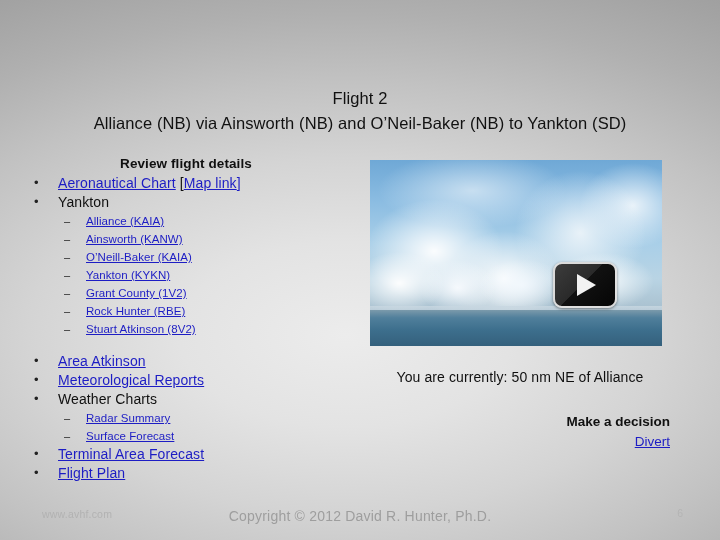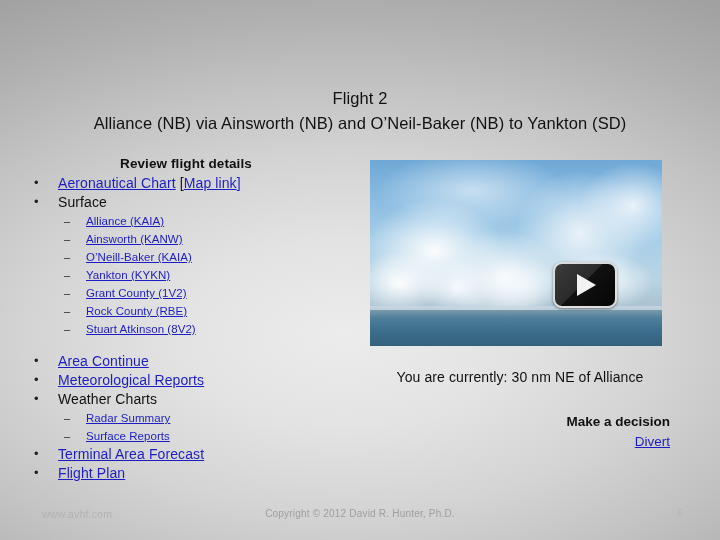--- a/index.html
+++ b/index.html
@@ -230,21 +230,21 @@
     font-size: 10.5px;
     color: #b2b2b2;
     letter-spacing: 0.2px;
   }
   #footer-copy {
     position: absolute;
     left: 0;
     top: 508px;
     width: 720px;
     text-align: center;
-    font-size: 10px;
+    font-size: 14px;
     color: #9e9e9e;
     letter-spacing: 0.2px;
   }
   #footer-page {
     position: absolute;
     right: 37px;
     top: 507px;
     font-size: 10.5px;
     color: #b4b4b4;
   }
@@ -260,67 +260,67 @@
   </div>
 
   <div id="left-col">
     <div id="review-heading">Review flight details</div>
 
     <ul class="lvl1" id="group-a">
       <li>
         <span class="b1">•</span><span class="lnk">Aeronautical Chart</span><span class="plain"> [</span><span class="bracket"></span><span class="lnk">Map link</span><span class="bracket">]</span>
       </li>
       <li>
-        <span class="b1">•</span><span class="plain">Surface</span>
+        <span class="b1">•</span><span class="plain">Yankton</span>
         <ul class="lvl2">
           <li><span class="b2">–</span><span class="lnk">Alliance (KAIA)</span></li>
           <li><span class="b2">–</span><span class="lnk">Ainsworth (KANW)</span></li>
           <li><span class="b2">–</span><span class="lnk">O’Neill-Baker (KAIA)</span></li>
           <li><span class="b2">–</span><span class="lnk">Yankton (KYKN)</span></li>
           <li><span class="b2">–</span><span class="lnk">Grant County (1V2)</span></li>
-          <li><span class="b2">–</span><span class="lnk">Rock County (RBE)</span></li>
+          <li><span class="b2">–</span><span class="lnk">Rock Hunter (RBE)</span></li>
           <li><span class="b2">–</span><span class="lnk">Stuart Atkinson (8V2)</span></li>
         </ul>
       </li>
     </ul>
   </div>
 
   <ul class="lvl1" id="group-b">
     <li>
-      <span class="b1">•</span><span class="lnk">Area Continue</span>
+      <span class="b1">•</span><span class="lnk">Area Atkinson</span>
     </li>
     <li>
       <span class="b1">•</span><span class="lnk">Meteorological Reports</span>
     </li>
     <li>
       <span class="b1">•</span><span class="plain">Weather Charts</span>
       <ul class="lvl2">
         <li><span class="b2">–</span><span class="lnk">Radar Summary</span></li>
-        <li><span class="b2">–</span><span class="lnk">Surface Reports</span></li>
+        <li><span class="b2">–</span><span class="lnk">Surface Forecast</span></li>
       </ul>
     </li>
     <li>
       <span class="b1">•</span><span class="lnk">Terminal Area Forecast</span>
     </li>
     <li>
       <span class="b1">•</span><span class="lnk">Flight Plan</span>
     </li>
   </ul>
 
   <div id="video-box">
     <div id="sky"></div>
     <div id="cloudbank"></div>
     <div id="sea-haze"></div>
     <div id="sea"></div>
     <div id="play-button">
       <div id="play-triangle"></div>
     </div>
   </div>
 
-  <div id="position-line">You are currently: 30 nm NE of Alliance</div>
+  <div id="position-line">You are currently: 50 nm NE of Alliance</div>
 
   <div id="decision-block">
     <div id="decision-heading">Make a decision</div>
     <span class="lnk">Divert</span>
   </div>
 
   <div id="footer-site">www.avhf.com</div>
   <div id="footer-copy">Copyright © 2012 David R. Hunter, Ph.D.</div>
   <div id="footer-page">6</div>
 

